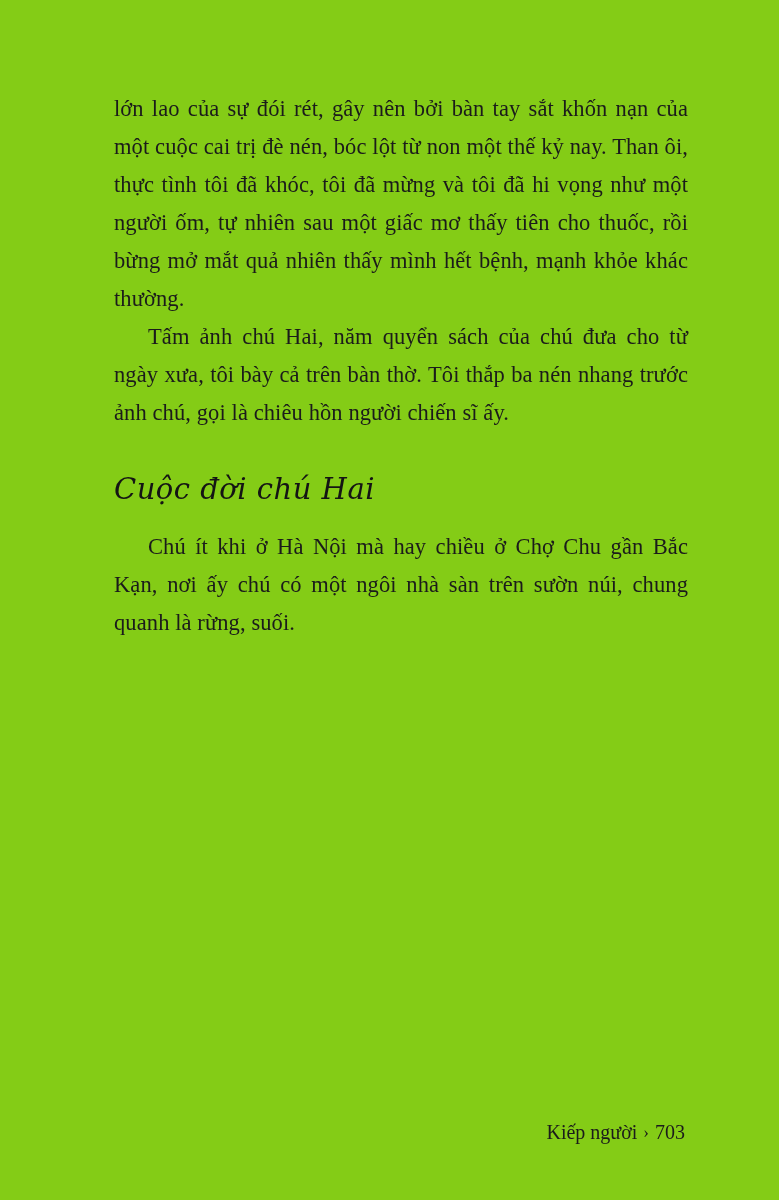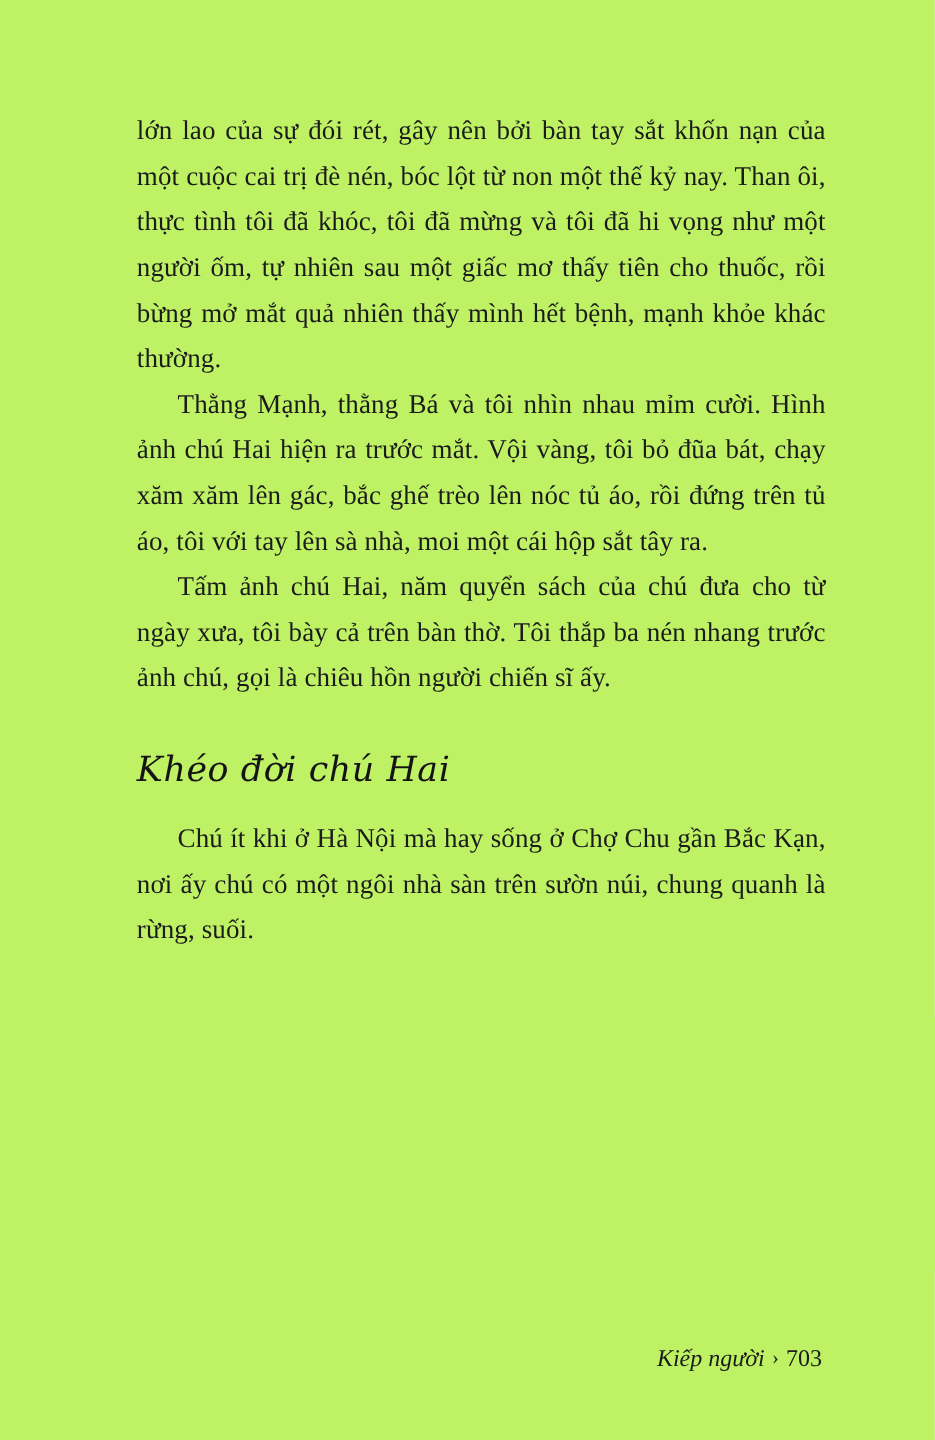--- a/index.html
+++ b/index.html
@@ -12,21 +12,21 @@
     width: 779px;
     height: 1200px;
     font-family: "Liberation Serif", serif;
     color: #1c1c1c;
     overflow: hidden;
   }
   .page {
     position: relative;
     width: 779px;
     height: 1200px;
-    background: #bef264;
+    background: #84cc16;
   }
   .content {
     position: absolute;
     left: 114px;
     top: 90px;
     width: 574px;
   }
   .para {
     margin: 0;
     font-size: 22.5px;
@@ -51,41 +51,39 @@
   }
   .footer {
     position: absolute;
     right: 94px;
     bottom: 56px;
     font-size: 20px;
     color: #1b1b1b;
     white-space: nowrap;
   }
   .footer .book-title {
-    font-style: italic;
     margin-top: 39px;
   }
   .footer .sep {
     margin: 0 6px;
     font-size: 17px;
     position: relative;
     top: -1px;
   }
   .footer .page-num {
     font-style: normal;
   }
 </style>
 </head>
 <body>
 
 <div class="page">
   <div class="content">
     <p class="para no-indent">lớn lao của sự đói rét, gây nên bởi bàn tay sắt khốn nạn của một cuộc cai trị đè nén, bóc lột từ non một thế kỷ nay. Than ôi, thực tình tôi đã khóc, tôi đã mừng và tôi đã hi vọng như một người ốm, tự nhiên sau một giấc mơ thấy tiên cho thuốc, rồi bừng mở mắt quả nhiên thấy mình hết bệnh, mạnh khỏe khác thường.</p>
-    <p class="para">Thằng Mạnh, thằng Bá và tôi nhìn nhau mỉm cười. Hình ảnh chú Hai hiện ra trước mắt. Vội vàng, tôi bỏ đũa bát, chạy xăm xăm lên gác, bắc ghế trèo lên nóc tủ áo, rồi đứng trên tủ áo, tôi với tay lên sà nhà, moi một cái hộp sắt tây ra.</p>
     <p class="para">Tấm ảnh chú Hai, năm quyển sách của chú đưa cho từ ngày xưa, tôi bày cả trên bàn thờ. Tôi thắp ba nén nhang trước ảnh chú, gọi là chiêu hồn người chiến sĩ ấy.</p>
-    <h2 class="section-heading">Khéo đời chú Hai</h2>
-    <p class="para">Chú ít khi ở Hà Nội mà hay sống ở Chợ Chu gần Bắc Kạn, nơi ấy chú có một ngôi nhà sàn trên sườn núi, chung quanh là rừng, suối.</p>
+    <h2 class="section-heading">Cuộc đời chú Hai</h2>
+    <p class="para">Chú ít khi ở Hà Nội mà hay chiều ở Chợ Chu gần Bắc Kạn, nơi ấy chú có một ngôi nhà sàn trên sườn núi, chung quanh là rừng, suối.</p>
   </div>
 
   <div class="footer">
     <span class="book-title">Kiếp người</span><span class="sep">›</span><span class="page-num">703</span>
   </div>
 </div>
 
 </body></html>

